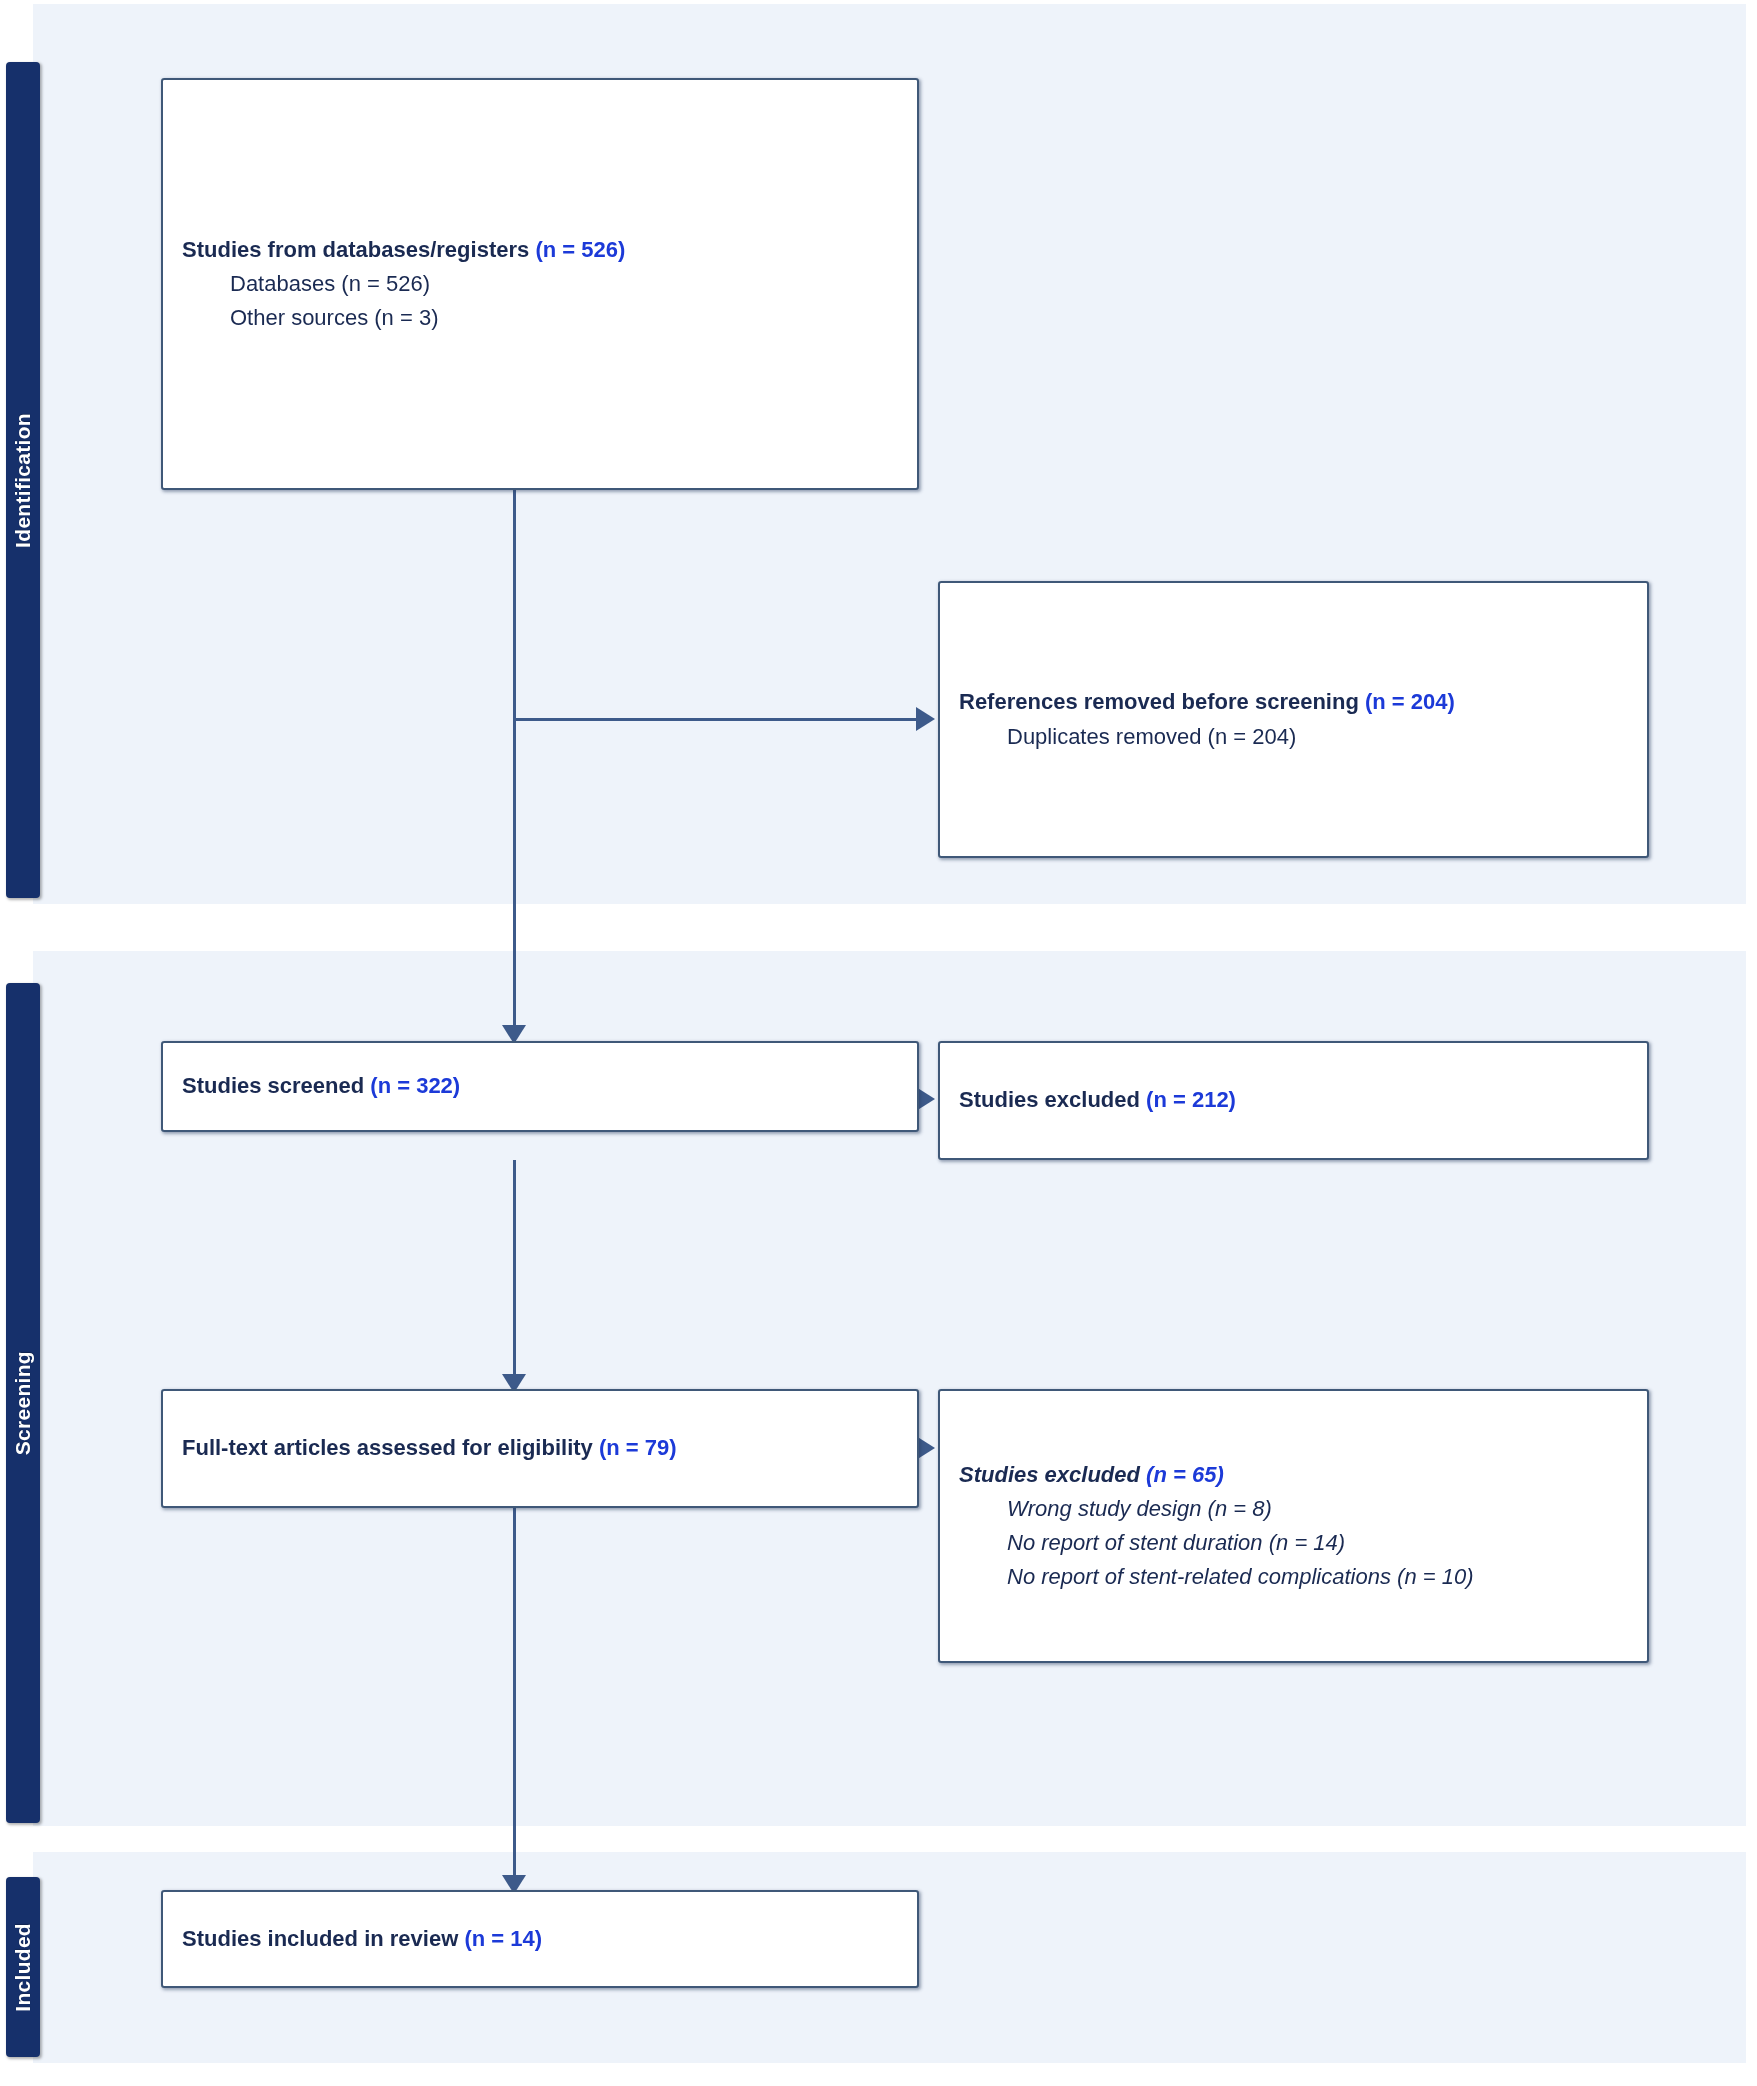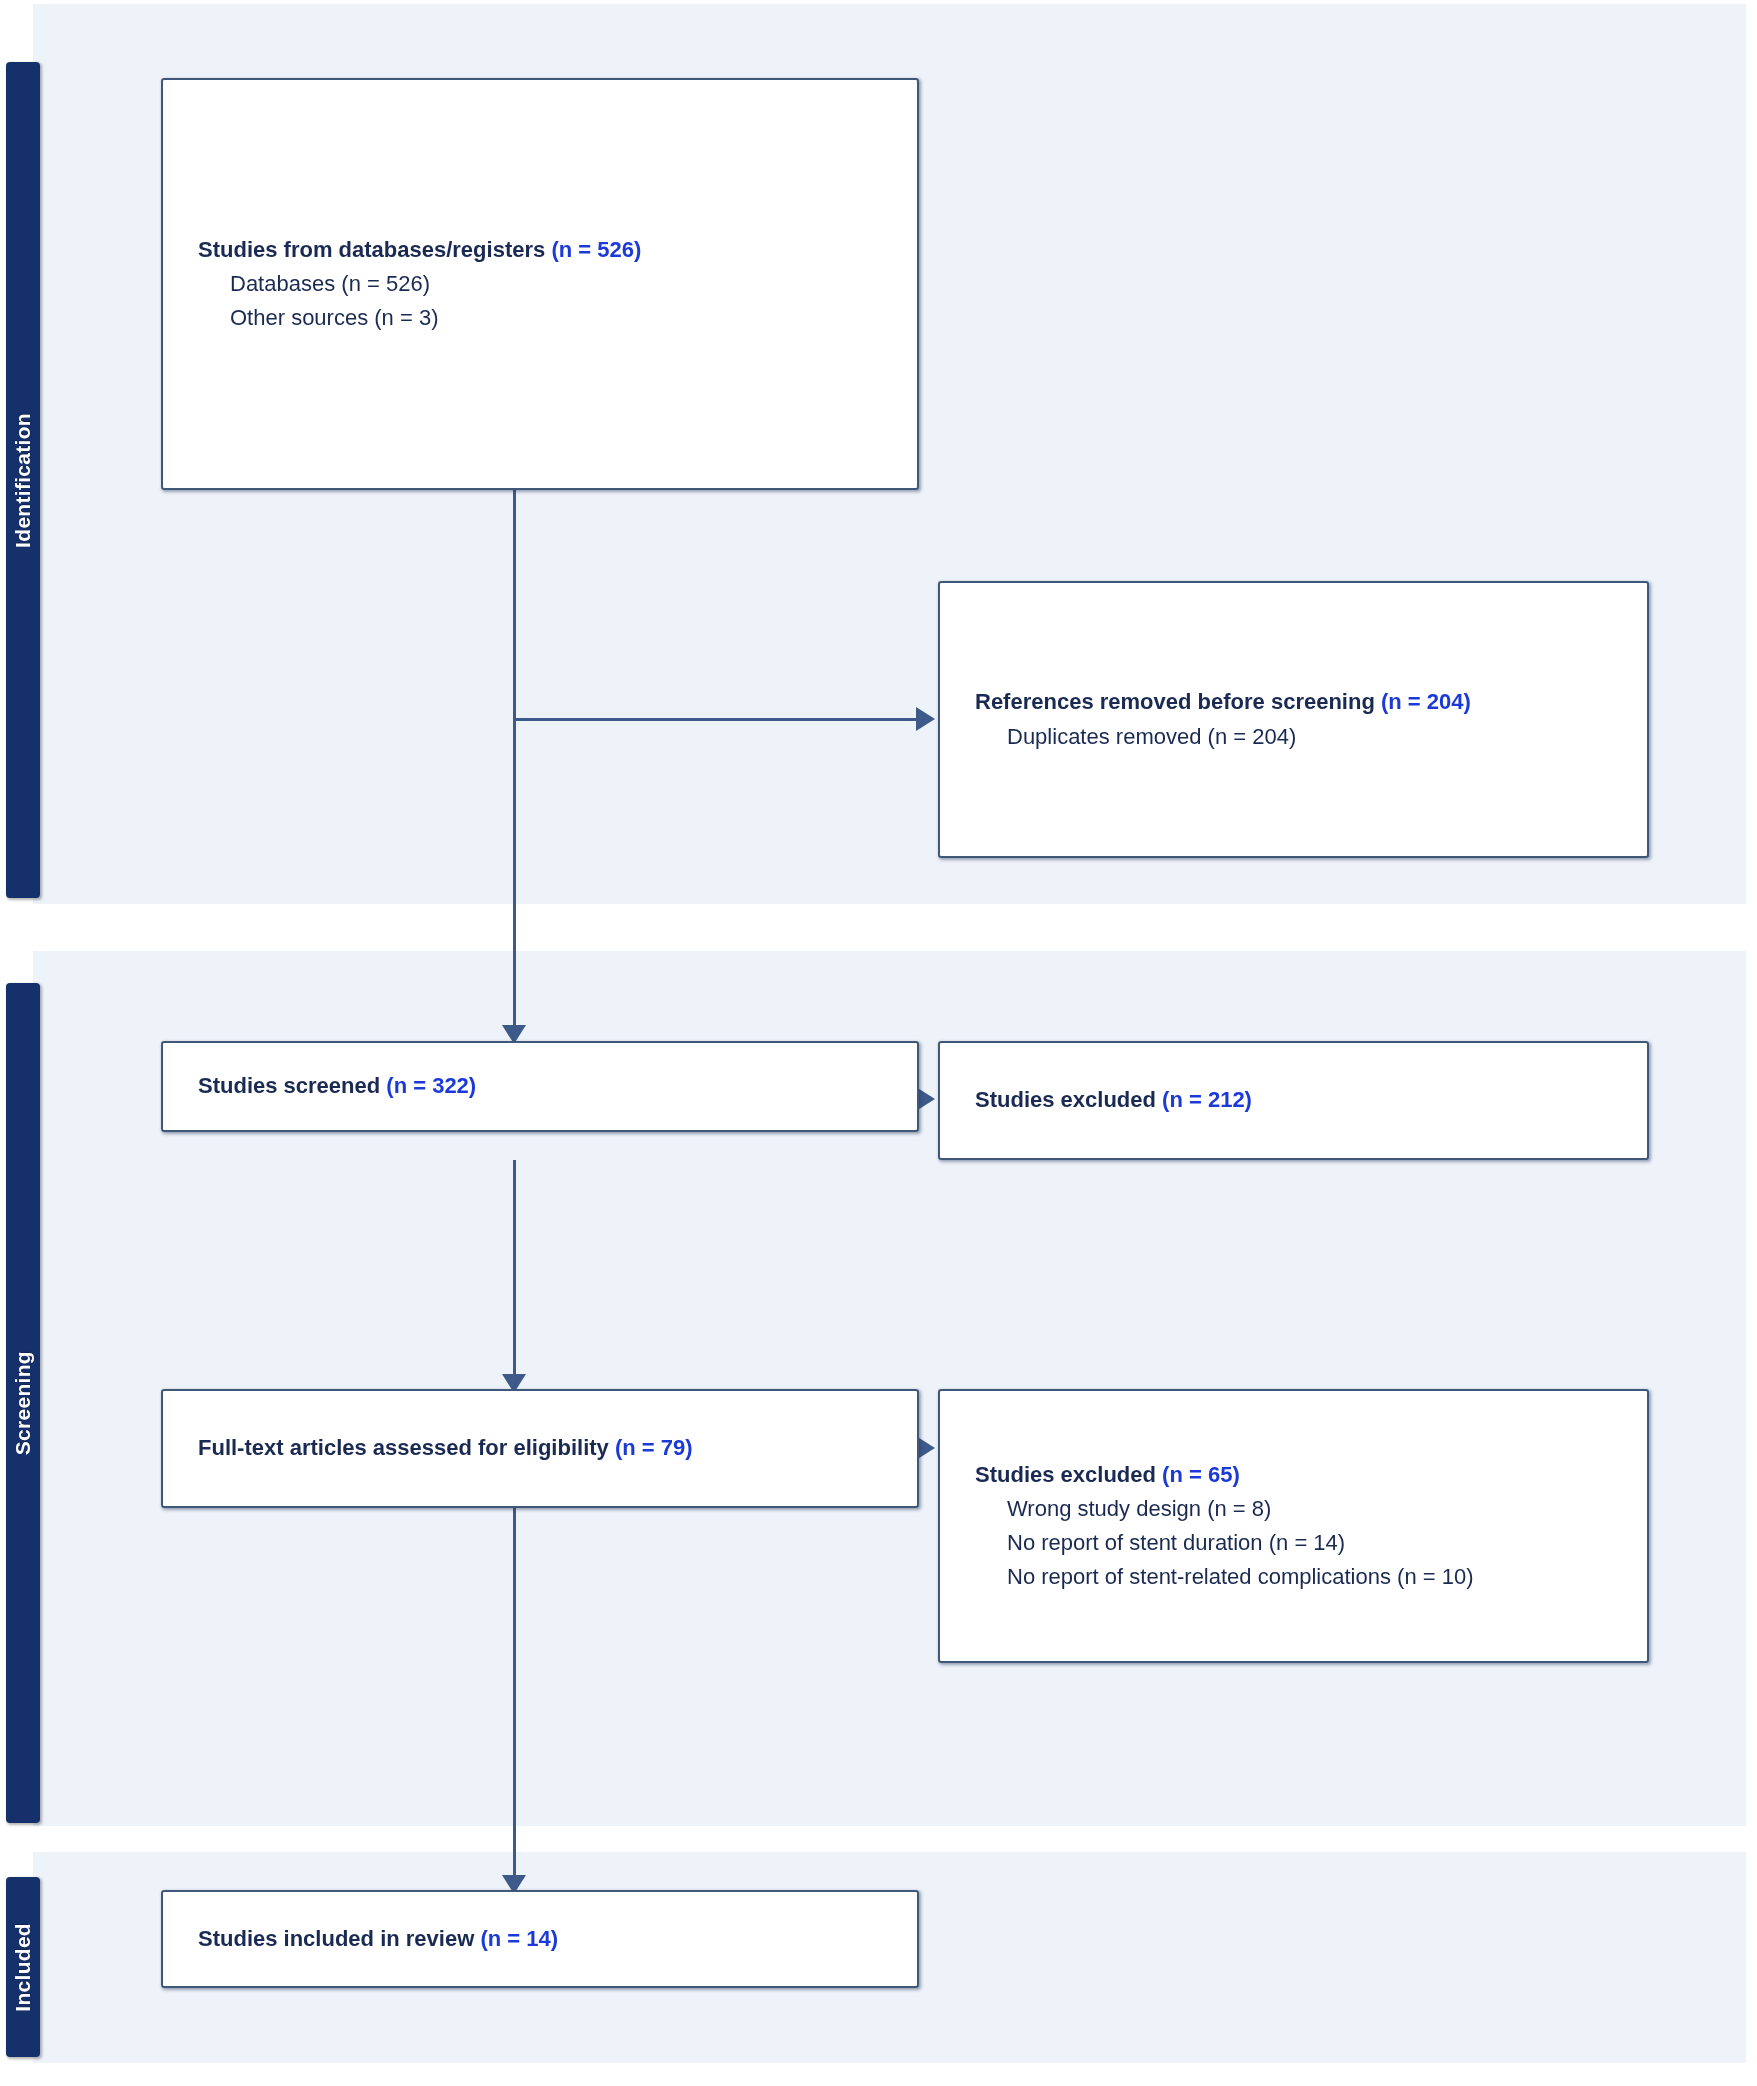--- a/index.html
+++ b/index.html
@@ -27,32 +27,32 @@
   .sb-incl   {left:5.5px; top:1877px; width:34px; height:180px;}
 
   
   .box{position:absolute;background:#ffffff;
        border:2.8px solid #3f5878;border-radius:3.3px;
        box-shadow:1.7px 1.7px 3.3px rgba(40,60,95,.45);
        box-sizing:border-box;
        display:flex;flex-direction:column;justify-content:center;}
   .box .lines{padding:0 19px;}
   .ln{font-size:22px;line-height:1.55;color:#1a2a52;white-space:nowrap;}
-  .ln.head{font-weight:700;margin-left:16px;}
+  .ln.head{font-weight:700;}
   .ln.sub{padding-left:48px;font-weight:400;}
   .num{color:#1c3ad8;font-weight:700;}
   .num-plain{color:#1a2a52;font-weight:400;}
 
   
   .box-records   {left:161px;  top:78px;  width:758px; height:412px;}
   .box-removed   {left:938px; top:581px; width:711px; height:277px;}
   .box-screened  {left:161px;  top:1041px; width:758px; height:91px;}
   .box-excl1     {left:938px; top:1041px; width:711px; height:119px;}
   .box-fulltext  {left:161px;  top:1389px; width:758px; height:119px;}
-  .box-excl2     {left:938px; top:1389px; width:711px; height:274px;}
+  .box-excl2     {left:938px; top:1389px; width:711px; height:274px;font-style:italic;}
   .box-included  {left:161px;  top:1890px; width:758px; height:98px;}
 
   
   .conn{position:absolute;background:#3d5a8a;}
   .vline{width:3.3px;}
   .hline{height:3.3px;}
 
   
   .v-main1 {left:513px; top:490px;  height:551px;}
   

